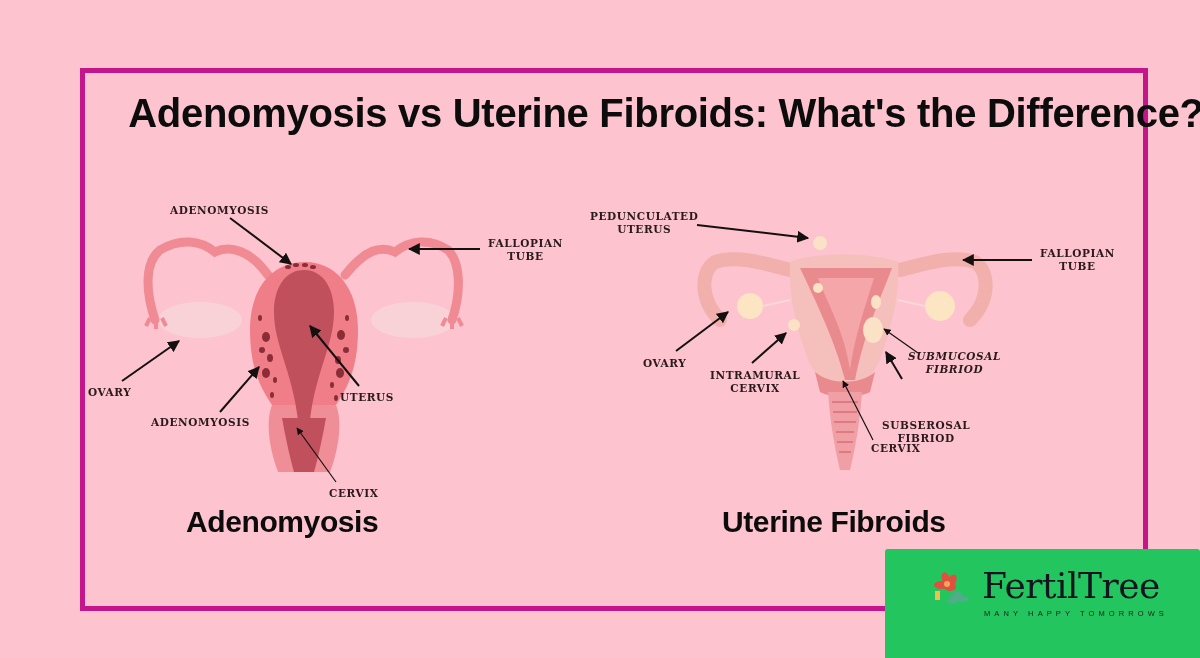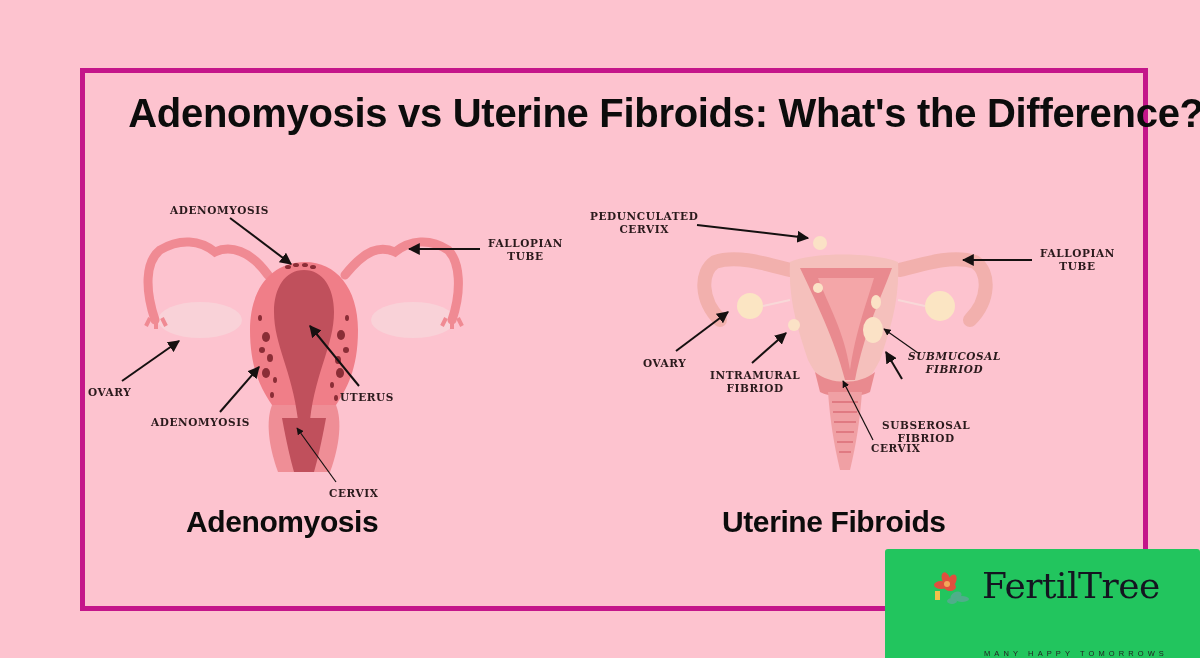--- a/index.html
+++ b/index.html
@@ -4,21 +4,21 @@
 <style>
   html, body { margin:0; padding:0; }
   body { width:1200px; height:658px; background:#fdc3cf; position:relative; overflow:hidden; font-family:"Liberation Sans", sans-serif; }
   .frame { position:absolute; left:80px; top:68px; width:1058px; height:533px; border:5px solid #c4168a; box-sizing:content-box; }
   .title { position:absolute; left:80px; top:92px; width:1172px; text-align:center; font-family:"Liberation Sans", sans-serif; font-weight:bold; font-size:40px; line-height:42px; color:#0c0c0c; letter-spacing:-0.3px; }
   .lbl { position:absolute; font-family:"DejaVu Serif", serif; font-weight:bold; font-size:10.5px; letter-spacing:0.6px; color:#2a1a1c; line-height:13px; text-align:center; white-space:pre; }
   .sub { position:absolute; font-family:"Liberation Sans", sans-serif; font-weight:bold; font-size:30px; color:#0c0c0c; letter-spacing:-0.4px; }
   svg.art { position:absolute; left:0; top:0; }
   .logo-box { position:absolute; left:885px; top:549px; width:315px; height:113px; background:#22c55e; border-radius:3px; }
   .logo-name { position:absolute; left:97px; top:17px; font-family:"DejaVu Serif", serif; font-size:36px; color:#141420; letter-spacing:-0.5px; line-height:40px; }
-  .logo-tag { position:absolute; left:99px; top:60px; font-family:"Liberation Sans", sans-serif; font-size:7.5px; letter-spacing:4.1px; color:#222;margin-top:40px; }
+  .logo-tag { position:absolute; left:99px; top:60px; font-family:"Liberation Sans", sans-serif; font-size:7.5px; letter-spacing:4.1px; color:#222; }
   .logo-flower { position:absolute; left:47px; top:22px; }
 </style>
 </head>
 <body>
 
 <div class="frame"></div>
 
 <div class="title">Adenomyosis vs Uterine Fibroids: What's the Difference?</div>
 
 <svg class="art" width="1200" height="658" viewBox="0 0 1200 658">
@@ -124,26 +124,26 @@
 
 <div class="lbl" style="left:170px;top:204px;">ADENOMYOSIS</div>
 <div class="lbl" style="left:488px;top:237px;">FALLOPIAN
 TUBE</div>
 <div class="lbl" style="left:88px;top:386px;">OVARY</div>
 <div class="lbl" style="left:151px;top:416px;">ADENOMYOSIS</div>
 <div class="lbl" style="left:340px;top:391px;">UTERUS</div>
 <div class="lbl" style="left:329px;top:487px;">CERVIX</div>
 
 <div class="lbl" style="left:590px;top:210px;">PEDUNCULATED
-CERVIX</div>
+UTERUS</div>
 <div class="lbl" style="left:1040px;top:247px;">FALLOPIAN
 TUBE</div>
 <div class="lbl" style="left:643px;top:357px;">OVARY</div>
 <div class="lbl" style="left:710px;top:369px;">INTRAMURAL
-FIBRIOD</div>
+CERVIX</div>
 <div class="lbl" style="left:908px;top:350px;font-style:italic;">SUBMUCOSAL
 FIBRIOD</div>
 <div class="lbl" style="left:882px;top:388px;margin-top:31px;">SUBSEROSAL
 FIBRIOD</div>
 <div class="lbl" style="left:871px;top:442px;">CERVIX</div>
 
 <div class="sub" style="left:186px;top:505px;">Adenomyosis</div>
 <div class="sub" style="left:722px;top:505px;">Uterine Fibroids</div>
 
 <div class="logo-box">

